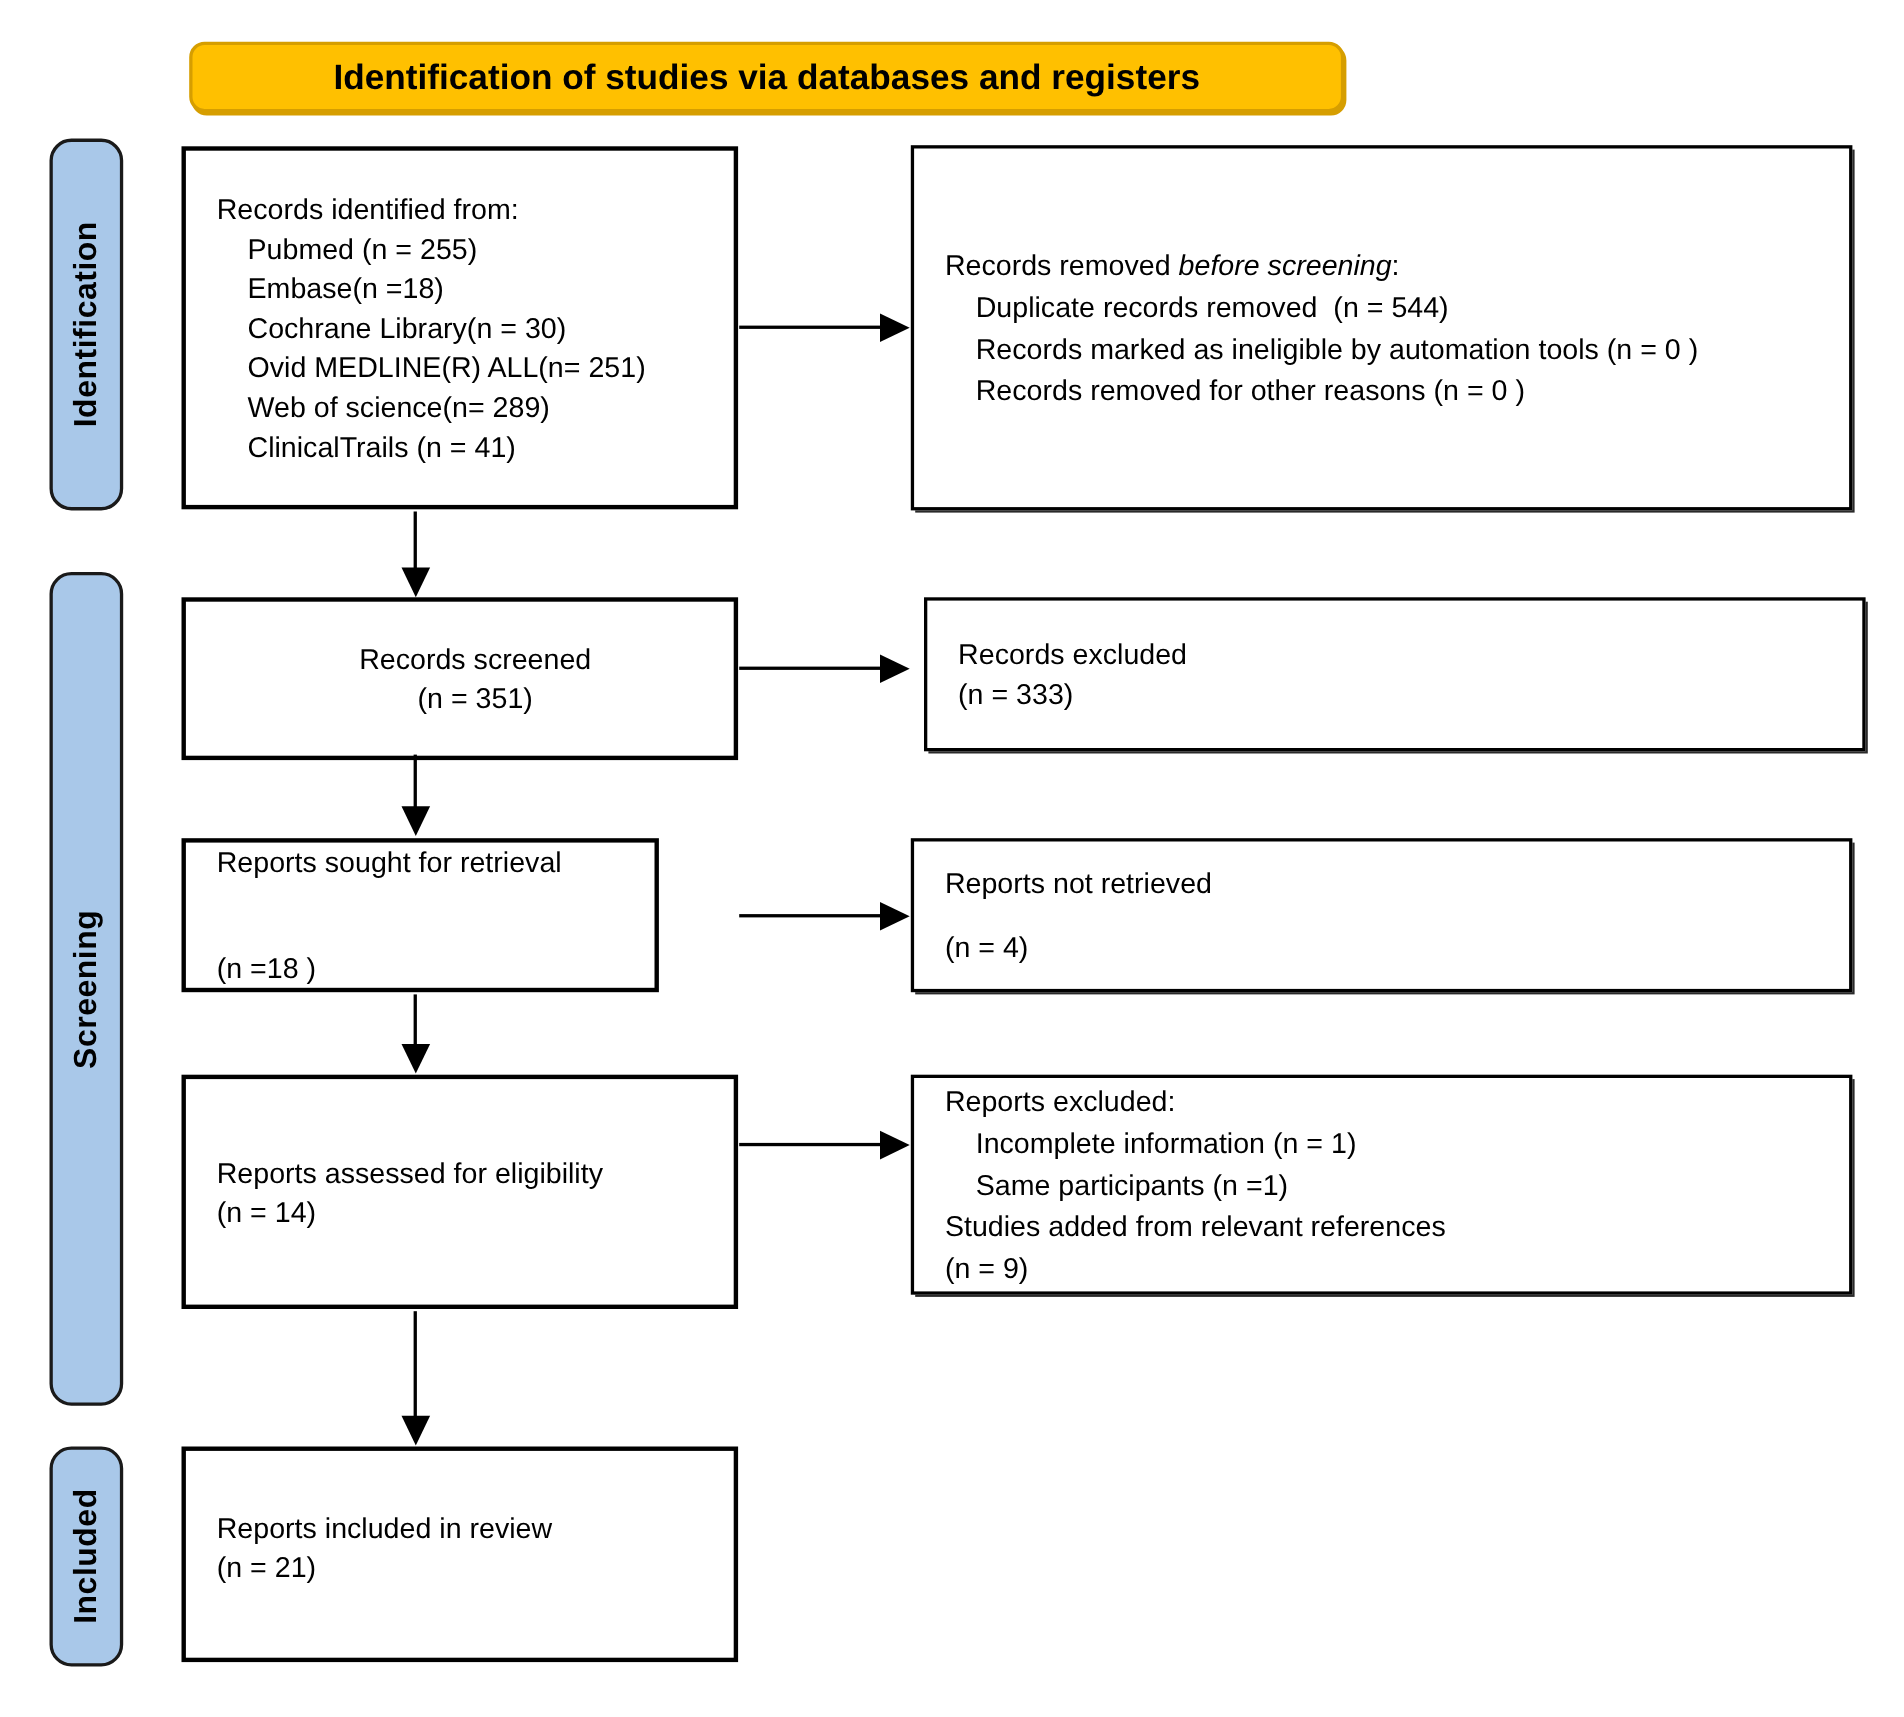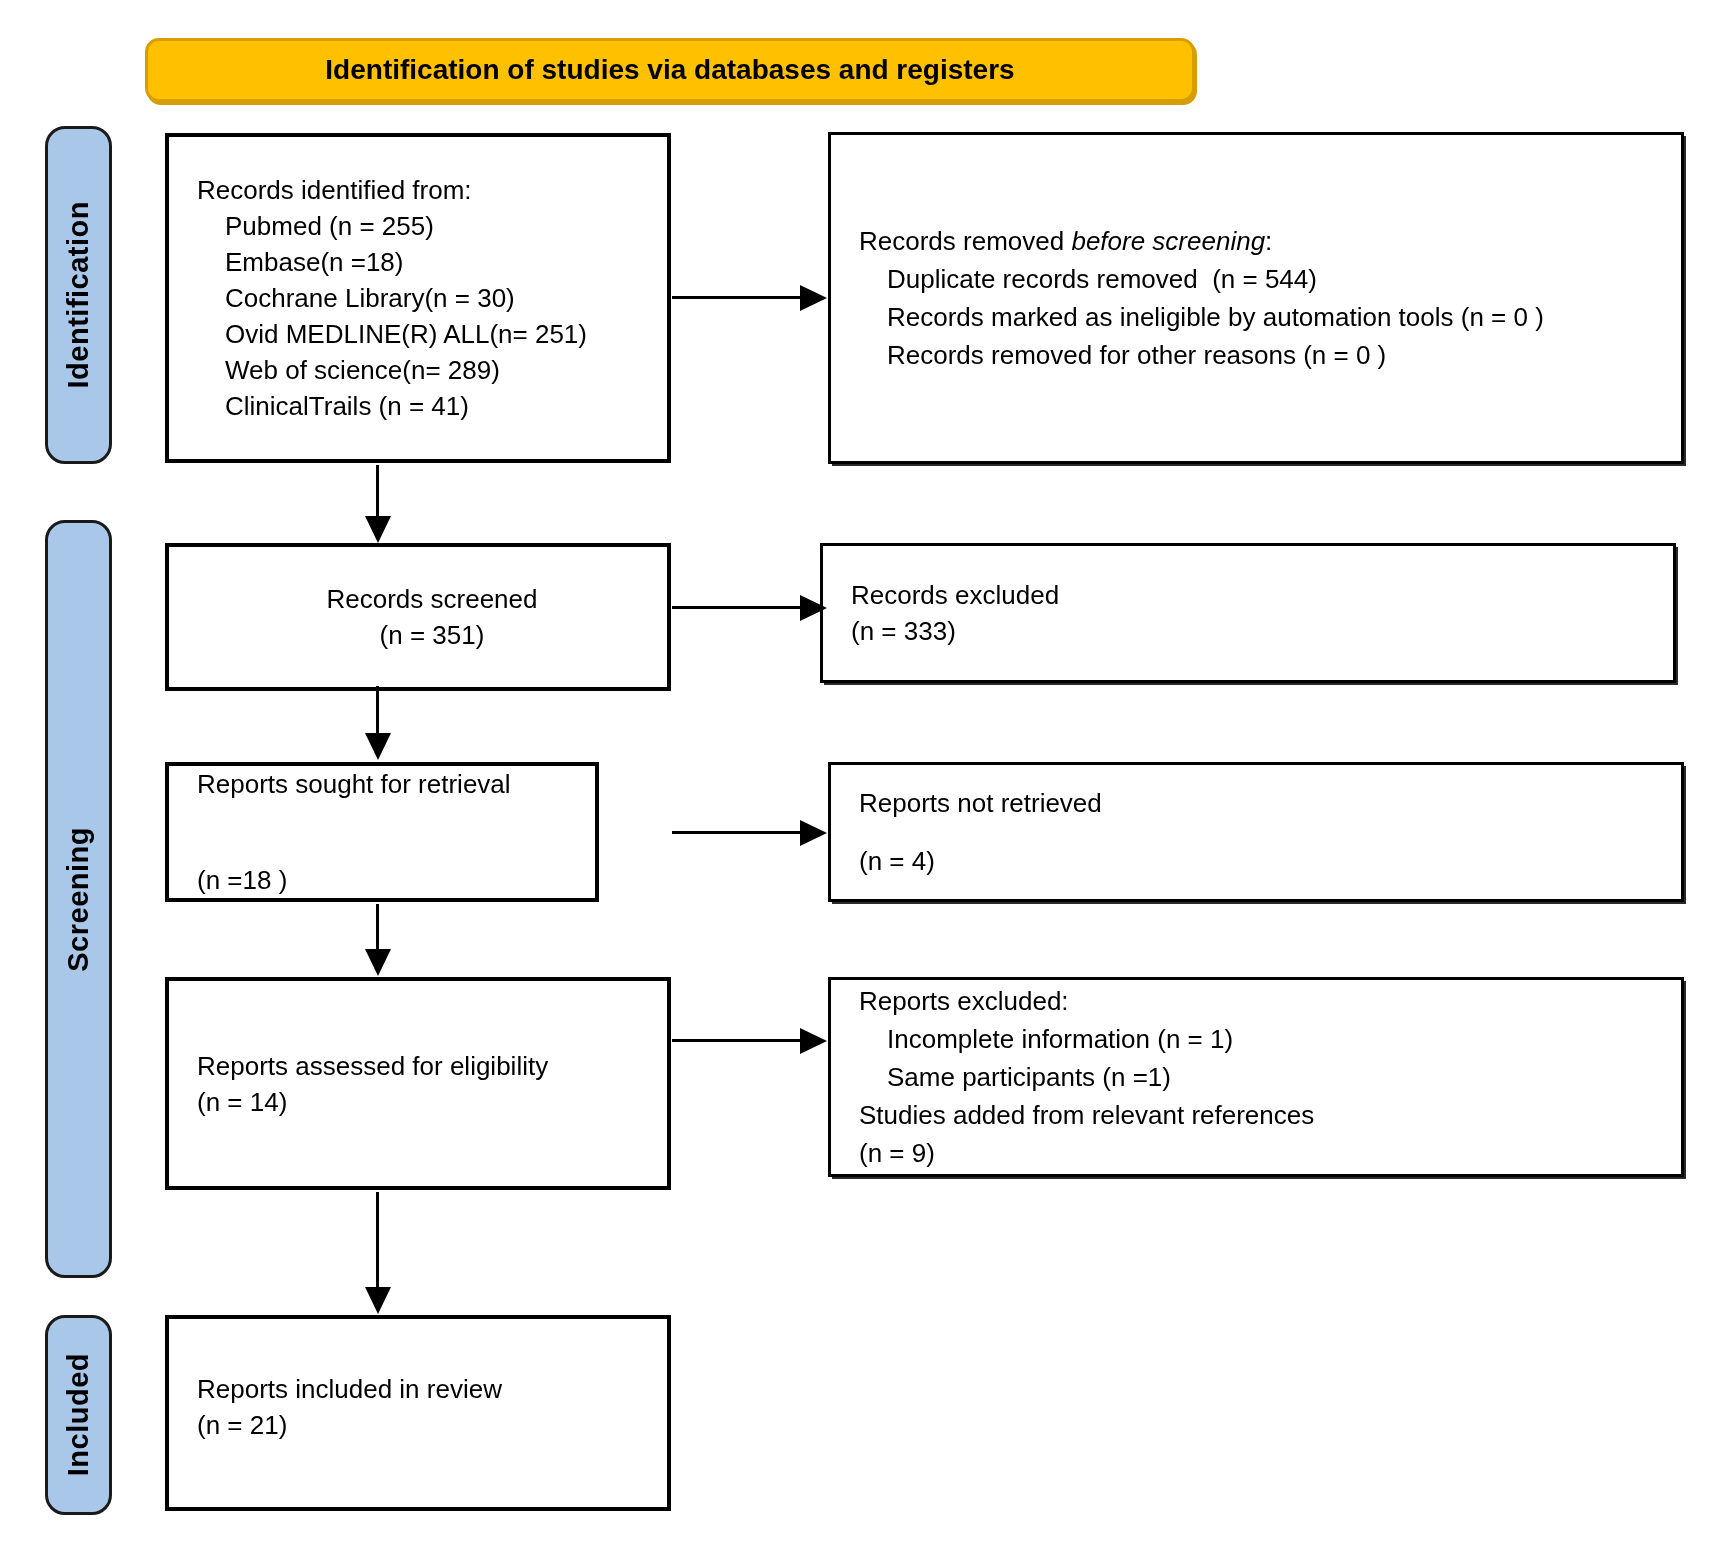--- a/index.html
+++ b/index.html
@@ -5,27 +5,27 @@
   html,body{margin:0;padding:0;background:#fff;}
   .canvas{
     position:relative;
     width:1731px;height:1561px;
     background:#fff;
     font-family:"Liberation Sans", sans-serif;
     color:var(--text,#000);
     overflow:hidden;
   }
   .banner{
-    position:absolute;left:145px;top:38px;width:1050px;height:64px;
+    position:absolute;left:172px;top:38px;width:1050px;height:64px;
     box-sizing:border-box;
     background:var(--banner-fill,#FFC000);
     border:3px solid var(--banner-border,#D69E00);
     border-radius:14px;
     display:flex;align-items:center;justify-content:center;
-    font-weight:bold;font-size:28px;
+    font-weight:bold;font-size:32px;
     box-shadow:2px 3px 0 var(--banner-border,#D69E00);
   }
   .stage{
     position:absolute;left:45px;width:67px;
     box-sizing:border-box;
     background:var(--stage-fill,#A9C8E9);
     border:3px solid var(--stage-border,#1A1A1A);
     border-radius:20px;
     display:flex;align-items:center;justify-content:center;
   }
@@ -52,21 +52,21 @@
   .line.indent{padding-left:28px;}
   .line em{font-style:italic;}
 
   #box-identified{left:165px;top:133px;width:506px;height:330px;}
   #box-screened{left:165px;top:543px;width:506px;height:148px;text-align:center;}
   #box-sought{left:165px;top:762px;width:434px;height:140px;justify-content:space-between;}
   #box-assessed{left:165px;top:977px;width:506px;height:213px;}
   #box-included{left:165px;top:1315px;width:506px;height:196px;justify-content:flex-start;padding-top:52px;}
 
   #box-removed{left:828px;top:132px;width:856px;height:332px;line-height:38px;}
-  #box-excluded{left:820px;top:543px;width:856px;height:140px;}
+  #box-excluded{left:840px;top:543px;width:856px;height:140px;}
   #box-notretrieved{left:828px;top:762px;width:856px;height:140px;gap:22px;}
   #box-reportsexcluded{left:828px;top:977px;width:856px;height:200px;line-height:38px;}
 
   
   .varrow{
     position:absolute;left:376px;width:3px;background:var(--arrow,#000);
   }
   .varrow::after{
     content:"";position:absolute;left:50%;bottom:-26px;transform:translateX(-50%);
     border-left:13px solid transparent;border-right:13px solid transparent;

